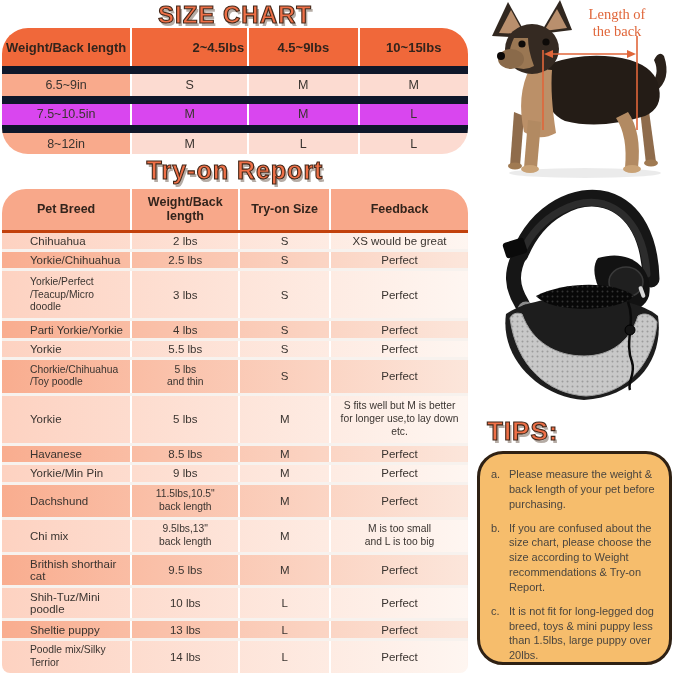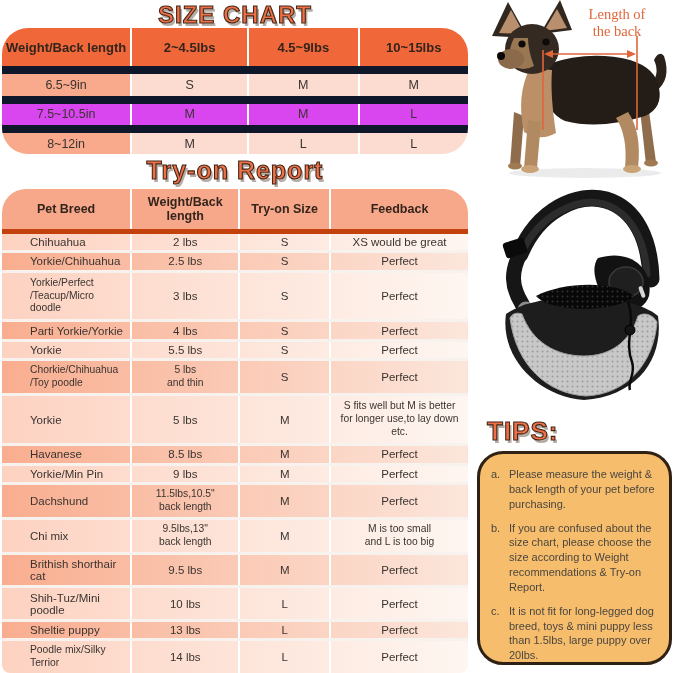--- a/index.html
+++ b/index.html
@@ -32,31 +32,31 @@
     text-align:center;vertical-align:middle;
     white-space:pre-line;
     padding:1px 3px;
   }
   th:last-child,td:last-child{border-right:none;}
 
   .size-wrap{top:28px;left:2px;width:466px;height:126px;border-radius:26px;}
   .size-table thead tr{background:#f0683a;height:42px;}
   .size-table th{font-size:13px;font-weight:700;color:#33241c;}
   .size-table th:nth-child(1){width:28%;}
-  .size-table th:nth-child(2){width:25%;}
+  .size-table th:nth-child(2){width:25%;text-align:right;}
   .size-table th:nth-child(3){width:23.5%;}
   .size-table th:nth-child(4){width:23.5%;}
   .size-table thead tr{border-bottom:3px solid #fff;}
   .size-table tbody tr{border-top:8px solid #0f172a;}
   .size-table td{font-size:12.5px;background:#fcdbd1;}
   .size-table tbody tr:nth-child(2) td{background:#d946ef;}
   .size-table tbody td:first-child{background:#f9aa8c;}
 
   .tryon-wrap{top:189px;left:2px;width:466px;height:484px;border-radius:24px 24px 8px 8px;}
-  .tryon-table thead tr{background:#f8a88a;height:42px;border-bottom:5px solid #c2410c;}
+  .tryon-table thead tr{background:#f8a88a;height:42px;border-bottom:3px solid #c2410c;}
   .tryon-table th{font-size:12.5px;font-weight:700;color:#33241c;}
   .tryon-table th:nth-child(1){width:28%;}
   .tryon-table th:nth-child(2){width:23%;}
   .tryon-table th:nth-child(3){width:19%;}
   .tryon-table th:nth-child(4){width:30%;}
   .tryon-table tbody tr{
     background:linear-gradient(to right,#fdd2c1,#fef6f1);
     border-top:3px solid #f7f2ee;
   }
   .tryon-table tbody tr:nth-child(even){

